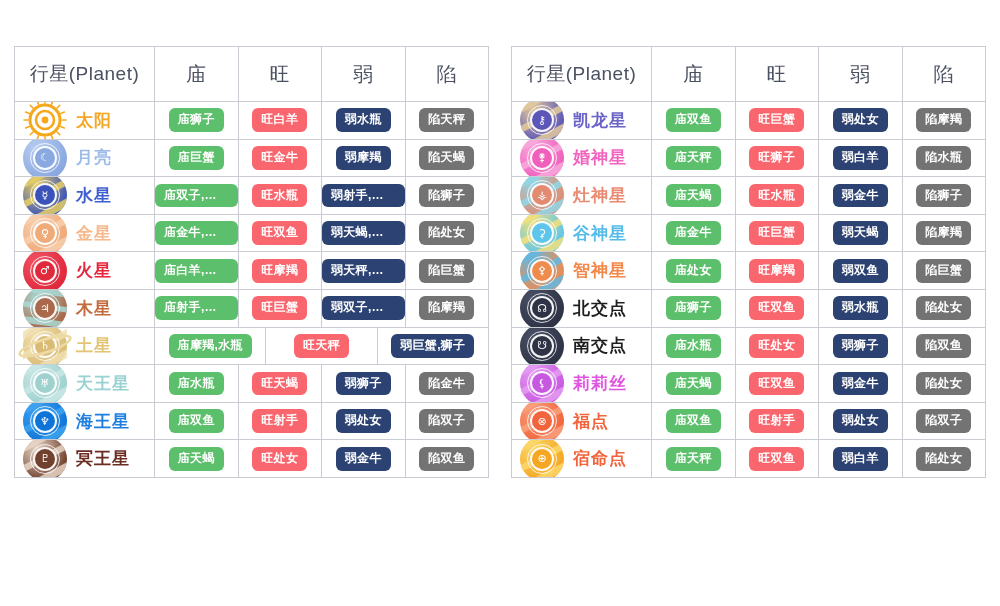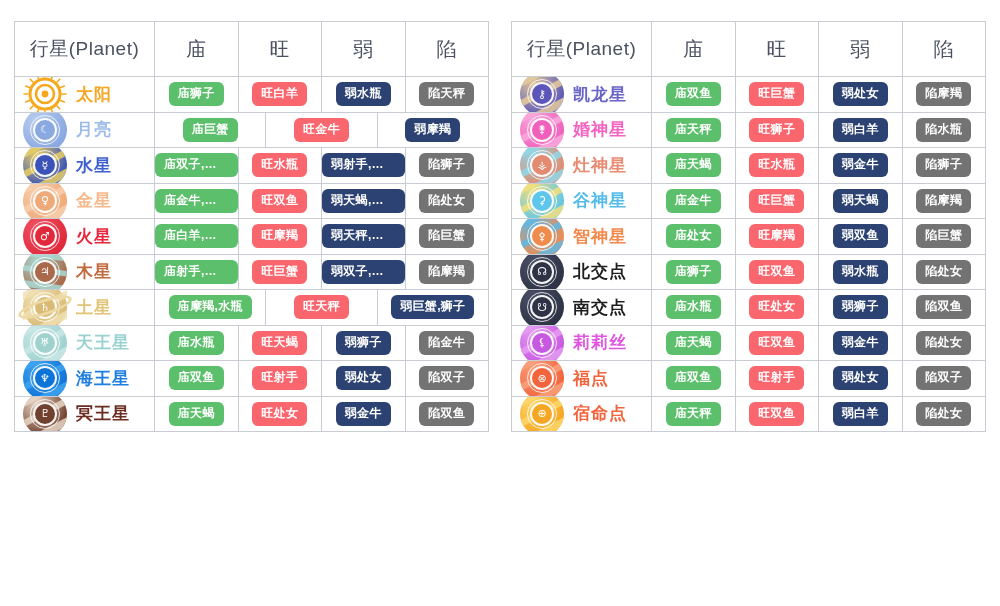--- a/index.html
+++ b/index.html
@@ -11,22 +11,23 @@
     width: 1000px;
     height: 606px;
     font-family: "Liberation Sans", "DejaVu Sans", sans-serif;
     overflow: hidden;
   }
   #root {
     display: flex;
     width: 1000px;
     height: 446px;
     box-sizing: border-box;
-    padding: 21px 14px 14px 14px;
+    padding: 0 14px 14px 14px;
     gap: 22px;
+    margin-top: 46px;
   }
   .table-wrap {
     flex: 1 1 0;
     border: 1px solid #c9ccd2;
     border-right: none;
     border-bottom: none;
     box-sizing: border-box;
     display: flex;
     flex-direction: column;
   }
@@ -227,20 +228,23 @@
         </div>
         <div class="cell c-val">
           <span class="badge b-miao">庙巨蟹</span>
         </div>
         <div class="cell c-val">
           <span class="badge b-wang">旺金牛</span>
         </div>
         <div class="cell c-val">
           <span class="badge b-ruo">弱摩羯</span>
         </div>
+        <div class="cell c-val">
+          <span class="badge b-xian">陷天蝎</span>
+        </div>
       </div>
       <div class="trow">
         <div class="cell c-planet">
           <div class="planet-cell-inner">
             <div class="picon" style="background: radial-gradient(circle at 32% 28%, rgb(232, 207, 99) 0%, rgb(59, 83, 184) 72%);">
               <div class="band" style="top: 0px; height: 100%; left: 0px; width: 100%; background: linear-gradient(-28deg, transparent 0%, transparent 14%, rgb(232, 207, 99) 16%, rgb(232, 207, 99) 27%, transparent 29%, transparent 46%, rgb(232, 207, 99) 48%, rgb(232, 207, 99) 57%, transparent 59%, transparent 76%, rgb(232, 207, 99) 78%, rgb(232, 207, 99) 88%, transparent 90%); opacity: 0.85;"></div>
               <div class="ring"></div>
               <div class="glyph" style="background: rgb(59, 83, 184);">☿</div>
             </div>
             <span class="pname" style="color: rgb(63, 95, 208);">水星</span>

